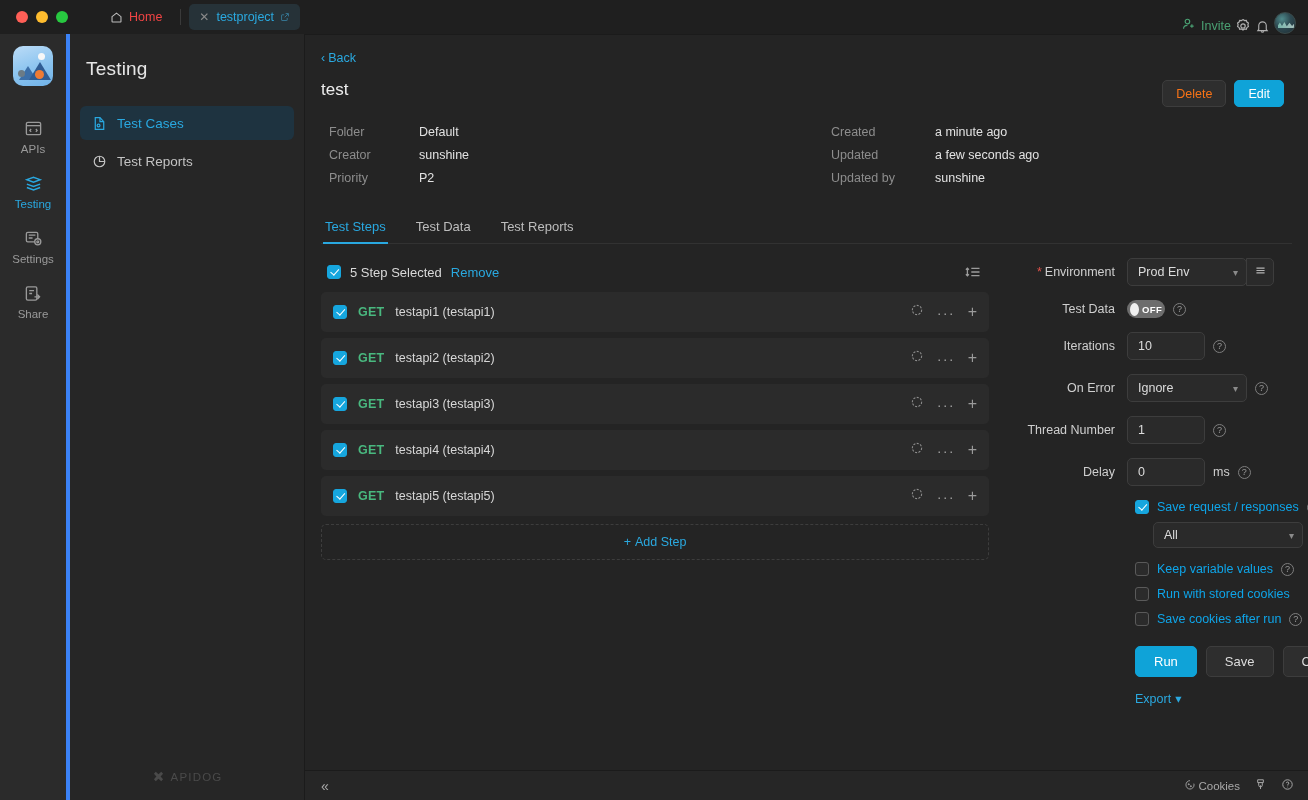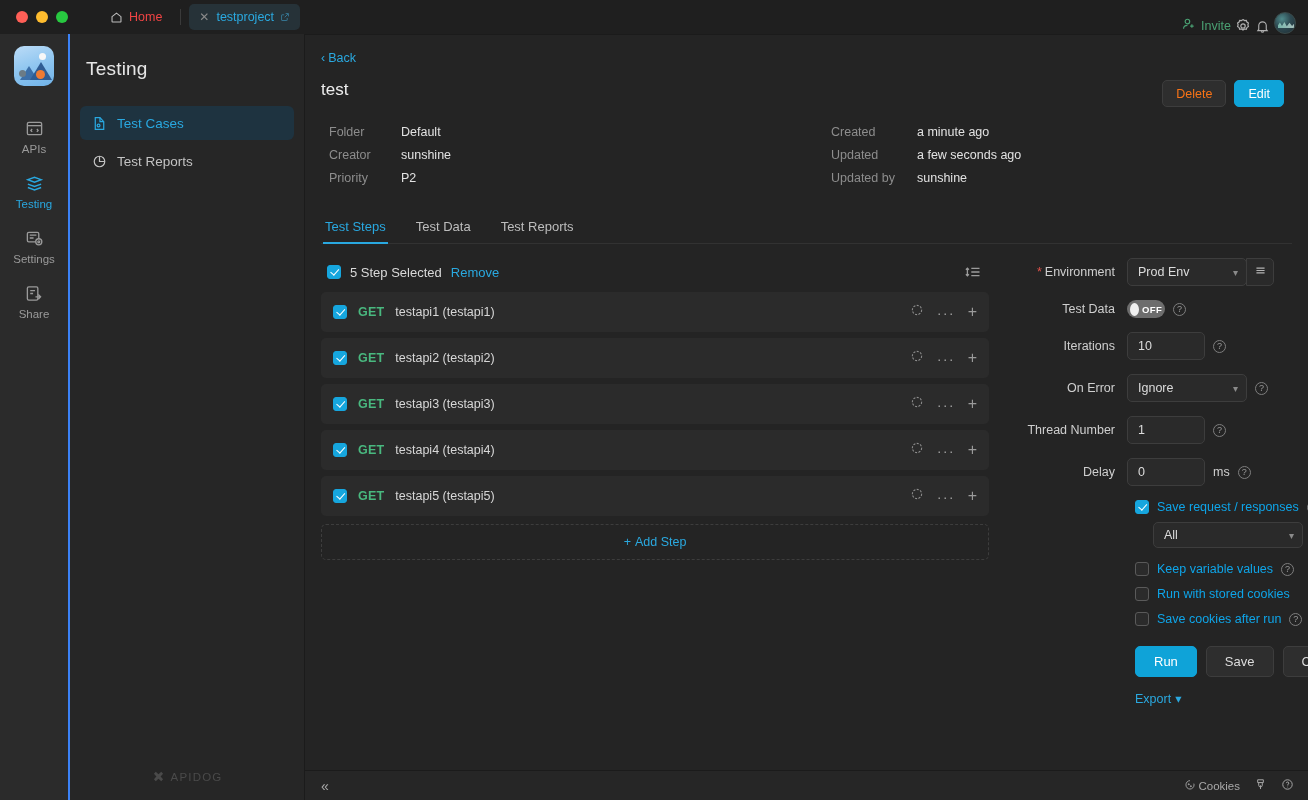--- a/index.html
+++ b/index.html
@@ -57,21 +57,21 @@
   }
 
   
   .body { flex: 1; display: flex; min-height: 0; }
 
   
   .rail {
     width: 70px; flex: 0 0 70px;
     background: #2b2b2b;
     display: flex; flex-direction: column; align-items: center;
-    border-right: 2px solid #3b82f6;
+    border-right: 4px solid #3b82f6;
     position: relative;
   }
   .brand {
     width: 40px; height: 40px; margin-top: 12px; border-radius: 10px;
     background: linear-gradient(160deg,#bcdcf7 0%, #8fc6f0 50%, #6fb2e8 100%);
     position: relative; overflow: hidden;
   }
   .brand .m1 { position: absolute; left: 6px; bottom: 6px; width: 0; height: 0;
     border-left: 9px solid transparent; border-right: 9px solid transparent; border-bottom: 14px solid #3c6fa8; }
   .brand .m2 { position: absolute; left: 16px; bottom: 6px; width: 0; height: 0;
@@ -132,21 +132,21 @@
   }
   .btn.primary { background: #0fa3d8; border-color: #0fa3d8; color: #ffffff; }
 
   .meta {
     display: grid; grid-template-columns: 62px 420px 76px auto;
     row-gap: 9px; column-gap: 10px;
     padding: 18px 0 0 24px; font-size: 12.5px;
   }
   .meta .k { color: #8d8d8d; text-align: right; }
   .meta .k.left { text-align: left; }
-  .meta .v { color: #e2e2e2; }
+  .meta .v { color: #e2e2e2; margin-left: 18px; }
 
   .tabs {
     margin: 28px 16px 0 16px;
     border-bottom: 1px solid #323232;
     display: flex; gap: 26px; padding-left: 2px;
   }
   .tab-item { font-size: 13px; color: #bdbdbd; padding: 6px 2px 9px; position: relative; }
   .tab-item.active { color: #29a8e0; }
   .tab-item.active::after {
     content: ""; position: absolute; left: 0; right: 0; bottom: -1px; height: 2px; background: #29a8e0;

